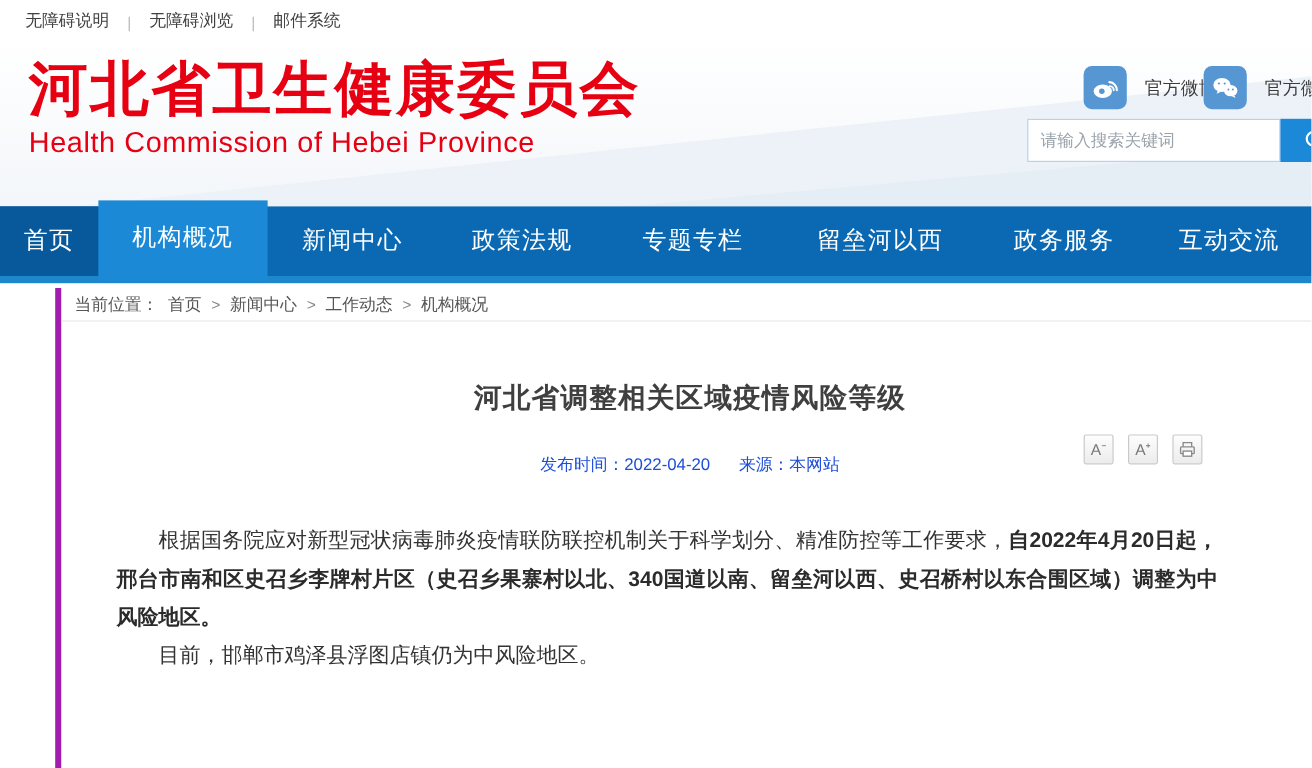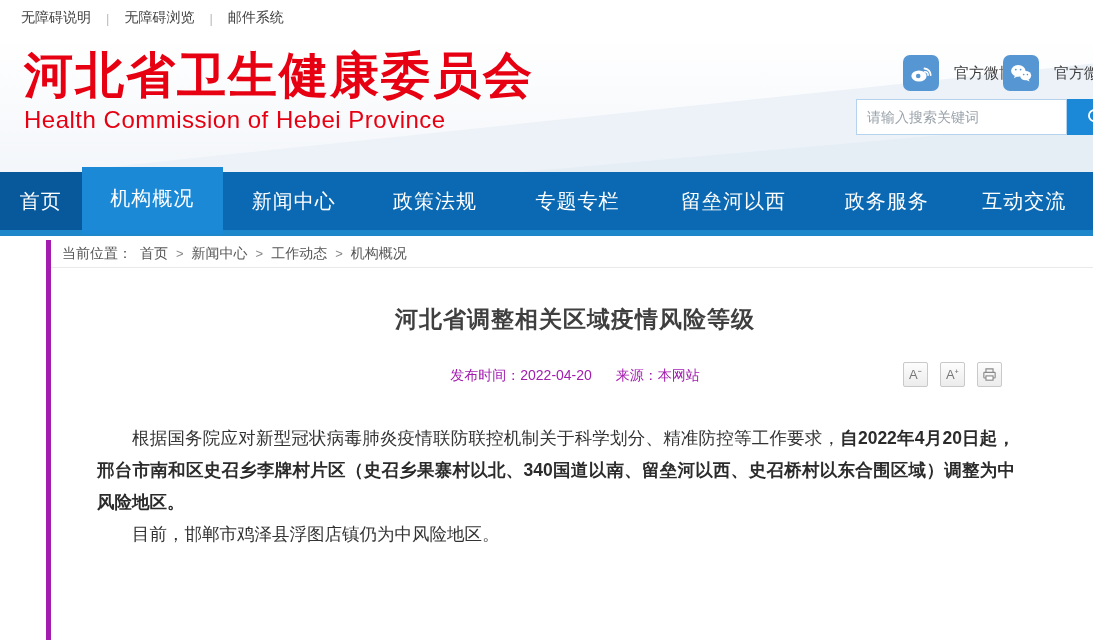--- a/index.html
+++ b/index.html
@@ -99,26 +99,26 @@
   }
   .crumbbar {
     height:28px; border-bottom:1px solid #e9e9e9;
     display:flex; align-items:center; padding-left:11px; gap:8px;
     font-size:14px; color:#555;
   }
   .crumbbar a { color:#555; text-decoration:none; cursor:pointer; }
   .crumbbar .gt { color:#888; font-size:13px; }
 
   .art-title {
-    margin-top:36px; padding:0 40px 0 46px; text-align:center;
+    margin-top:48px; padding:0 40px 0 46px; text-align:center;
     font-size:23px; color:#3f3f3f; line-height:30px; letter-spacing:1px;
   }
   .art-meta {
     margin-top:33px; padding:0 40px 0 46px; text-align:center;
-    font-size:14px; color:#a21caf;
+    font-size:14px; color:#1d4ed8;
   }
   .art-meta .blk { margin:0 10px; }
   .font-tools {
     position:absolute; top:122px; right:91px; display:flex; gap:12px;
   }
   .tool-btn {
     width:25px; height:25px; border:1px solid #c9c9c9; border-radius:2px;
     background:linear-gradient(#fdfdfd,#ececec); color:#777;
     font-size:13px; line-height:23px; text-align:center; cursor:pointer;
     display:flex; align-items:center; justify-content:center; padding:0;

